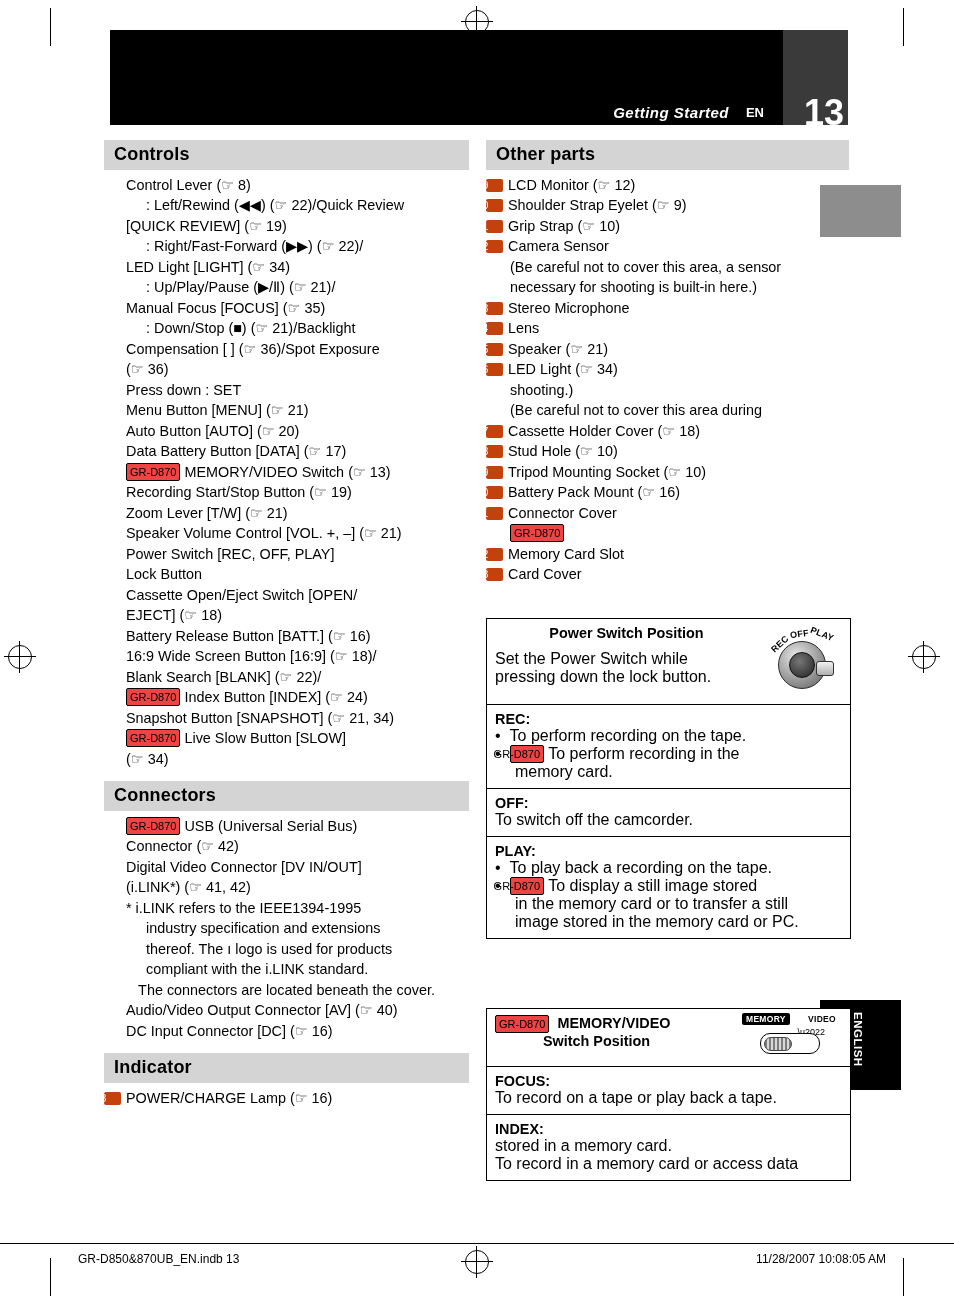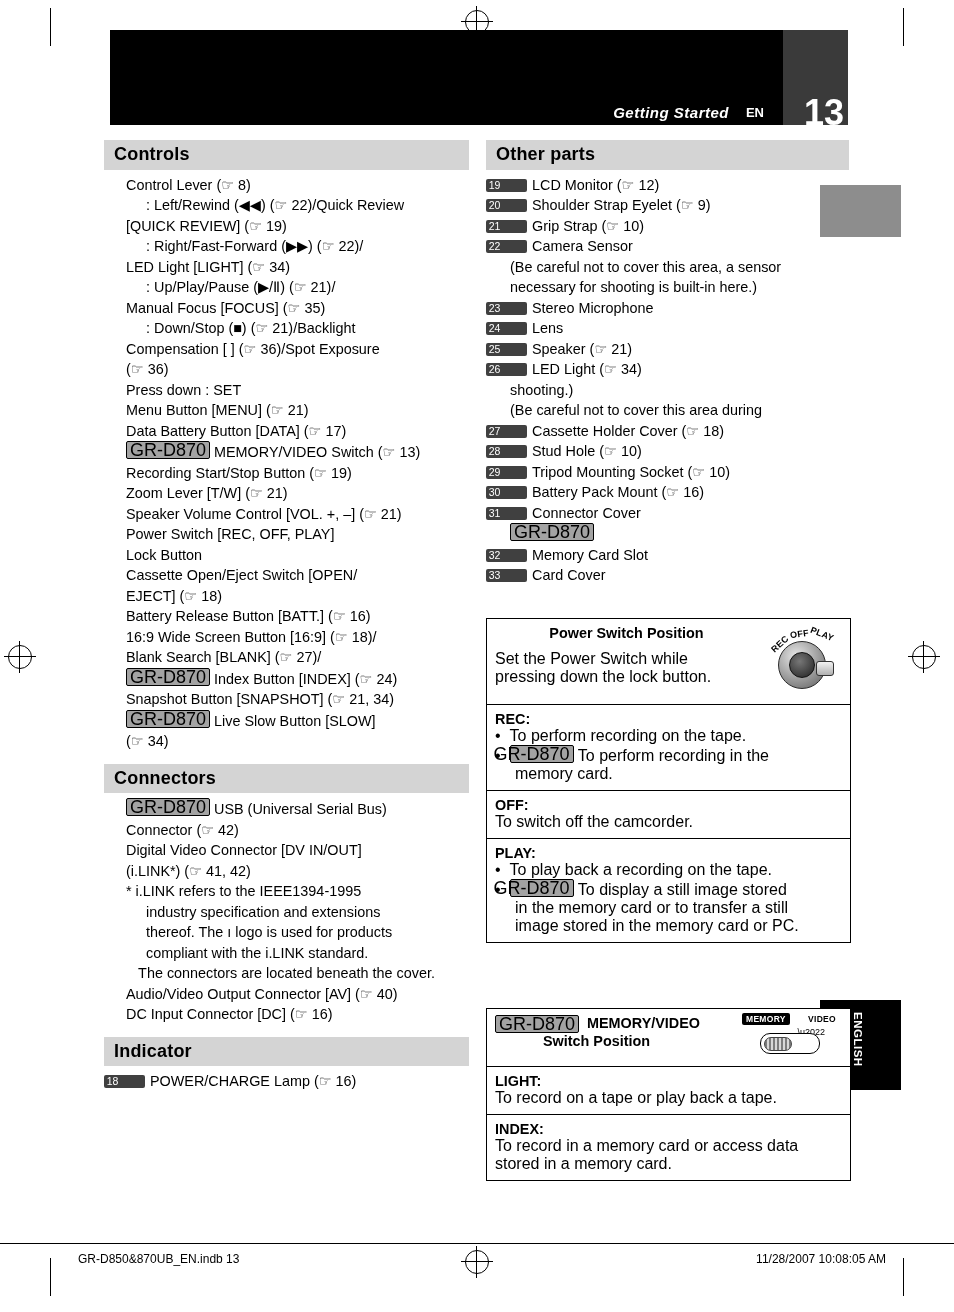--- a/index.html
+++ b/index.html
@@ -24,23 +24,23 @@
   .col-l{left:104px;width:365px;}
   .col-r{left:486px;width:363px;}
 
   .secbar{background:#d4d4d4;font-size:18px;font-weight:bold;padding:4px 0 5px 10px;margin:0 0 5px 0;letter-spacing:.2px;}
   .secbar.tight{margin-top:12px;}
 
   .ind{padding-left:22px;}
   .ind2{padding-left:42px;}
   .noind{padding-left:0;text-align:center;}
 
-  .gr{display:inline-block;border:1.4px solid #000;border-radius:2px;padding:0 3px;font-size:18px;line-height:16px;vertical-align:1px;font-weight:500;background:#a3a3a3;text-align:center;}
-
-  .numbox{display:inline-block;background:#404040;color:#fff;font-size:10.5px;line-height:13px;min-width:15px;text-align:center;border-radius:2px;padding:0 13px;vertical-align:1px;font-family:"Liberation Sans",sans-serif;}
+  .gr{display:inline-block;border:1.4px solid #000;border-radius:2px;padding:0 3px;font-size:11px;line-height:16px;vertical-align:1px;font-weight:500;background:#ef4444;text-align:center;}
+
+  .numbox{display:inline-block;background:#c2410c;color:#fff;font-size:10.5px;line-height:13px;min-width:15px;text-align:center;border-radius:2px;padding:0 1px;vertical-align:1px;font-family:"Liberation Sans",sans-serif;}
   .li{padding-left:24px;text-indent:-24px;}
   .li .numbox{margin-right:5px;}
   .sub{padding-left:24px;}
 
   
   .box{position:absolute;border:1.4px solid #000;background:#fff;}
   .box .row{border-bottom:1.4px solid #000;padding:6px 8px 7px 8px;}
   .box .row:last-child{border-bottom:none;}
   .bx-title{font-weight:bold;font-size:14.4px;}
   .bullet{padding-left:20px;text-indent:-20px;}
@@ -107,32 +107,33 @@
         <div class="ind"><span>[QUICK REVIEW] (☞ 19)</span></div>
         <div class="ind2"><span>: Right/Fast-Forward (▶▶) (☞ 22)/</span></div>
         <div class="ind"><span>LED Light [LIGHT] (☞ 34)</span></div>
         <div class="ind2"><span>: Up/Play/Pause (▶/Ⅱ) (☞ 21)/</span></div>
         <div class="ind"><span>Manual Focus [FOCUS] (☞ 35)</span></div>
         <div class="ind2"><span>: Down/Stop (■) (☞ 21)/Backlight</span></div>
         <div class="ind"><span>Compensation [    ] (☞ 36)/Spot Exposure</span></div>
         <div class="ind"><span>(☞ 36)</span></div>
         <div class="ind"><span>Press down : SET</span></div>
         <div class="ind"><span>Menu Button [MENU] (☞ 21)</span></div>
+        <div class="ind"><span>Auto Button [AUTO] (☞ 20)</span></div>
         <div class="ind"><span>Data Battery Button [DATA] (☞ 17)</span></div>
         <div class="ind"><span class="gr">GR-D870</span><span> MEMORY/VIDEO Switch (☞ 13)</span></div>
         <div class="ind"><span>Recording Start/Stop Button (☞ 19)</span></div>
         <div class="ind"><span>Zoom Lever [T/W] (☞ 21)</span></div>
         <div class="ind"><span>Speaker Volume Control [VOL. +, –] (☞ 21)</span></div>
         <div class="ind"><span>Power Switch [REC, OFF, PLAY]</span></div>
         <div class="ind"><span>Lock Button</span></div>
         <div class="ind"><span>Cassette Open/Eject Switch [OPEN/</span></div>
         <div class="ind"><span>EJECT] (☞ 18)</span></div>
         <div class="ind"><span>Battery Release Button [BATT.] (☞ 16)</span></div>
         <div class="ind"><span>16:9 Wide Screen Button [16:9] (☞ 18)/</span></div>
-        <div class="ind"><span>Blank Search [BLANK] (☞ 27)/</span></div>
+        <div class="ind"><span>Blank Search [BLANK] (☞ 22)/</span></div>
         <div class="ind"><span class="gr">GR-D870</span><span> Index Button [INDEX] (☞ 24)</span></div>
         <div class="ind"><span>Snapshot Button [SNAPSHOT] (☞ 21, 34)</span></div>
         <div class="ind"><span class="gr">GR-D870</span><span> Live Slow Button [SLOW]</span></div>
         <div class="ind"><span>(☞ 34)</span></div>
       </div>
 
     <div class="secbar tight">Connectors</div>
     <div id="connectors-lines">
         <div class="ind"><span class="gr">GR-D870</span><span> USB (Universal Serial Bus)</span></div>
         <div class="ind"><span>Connector (☞ 42)</span></div>
@@ -223,27 +224,27 @@
       <div class="bx-title" style="padding-left:48px;">Switch Position</div>
       <div class="mvsw">
         <div class="mem">MEMORY</div>
         <div class="vid">VIDEO</div>
         <div class="dot">\u2022</div>
         <div class="slider"></div>
       </div>
     </div>
     <div id="mv-rows">
         <div class="row">
-          <div class="bx-title">LIGHT:</div>
+          <div class="bx-title">FOCUS:</div>
           <div>To record on a tape or play back a tape.</div>
         </div>
         <div class="row">
           <div class="bx-title">INDEX:</div>
+          <div>stored in a memory card.</div>
           <div>To record in a memory card or access data</div>
-          <div>stored in a memory card.</div>
         </div>
       </div>
   </div>
 
   <div class="footer"></div>
   <div class="f-left">GR-D850&amp;870UB_EN.indb   13</div>
   <div class="f-right">11/28/2007   10:08:05 AM</div>
 
 </div>
 

